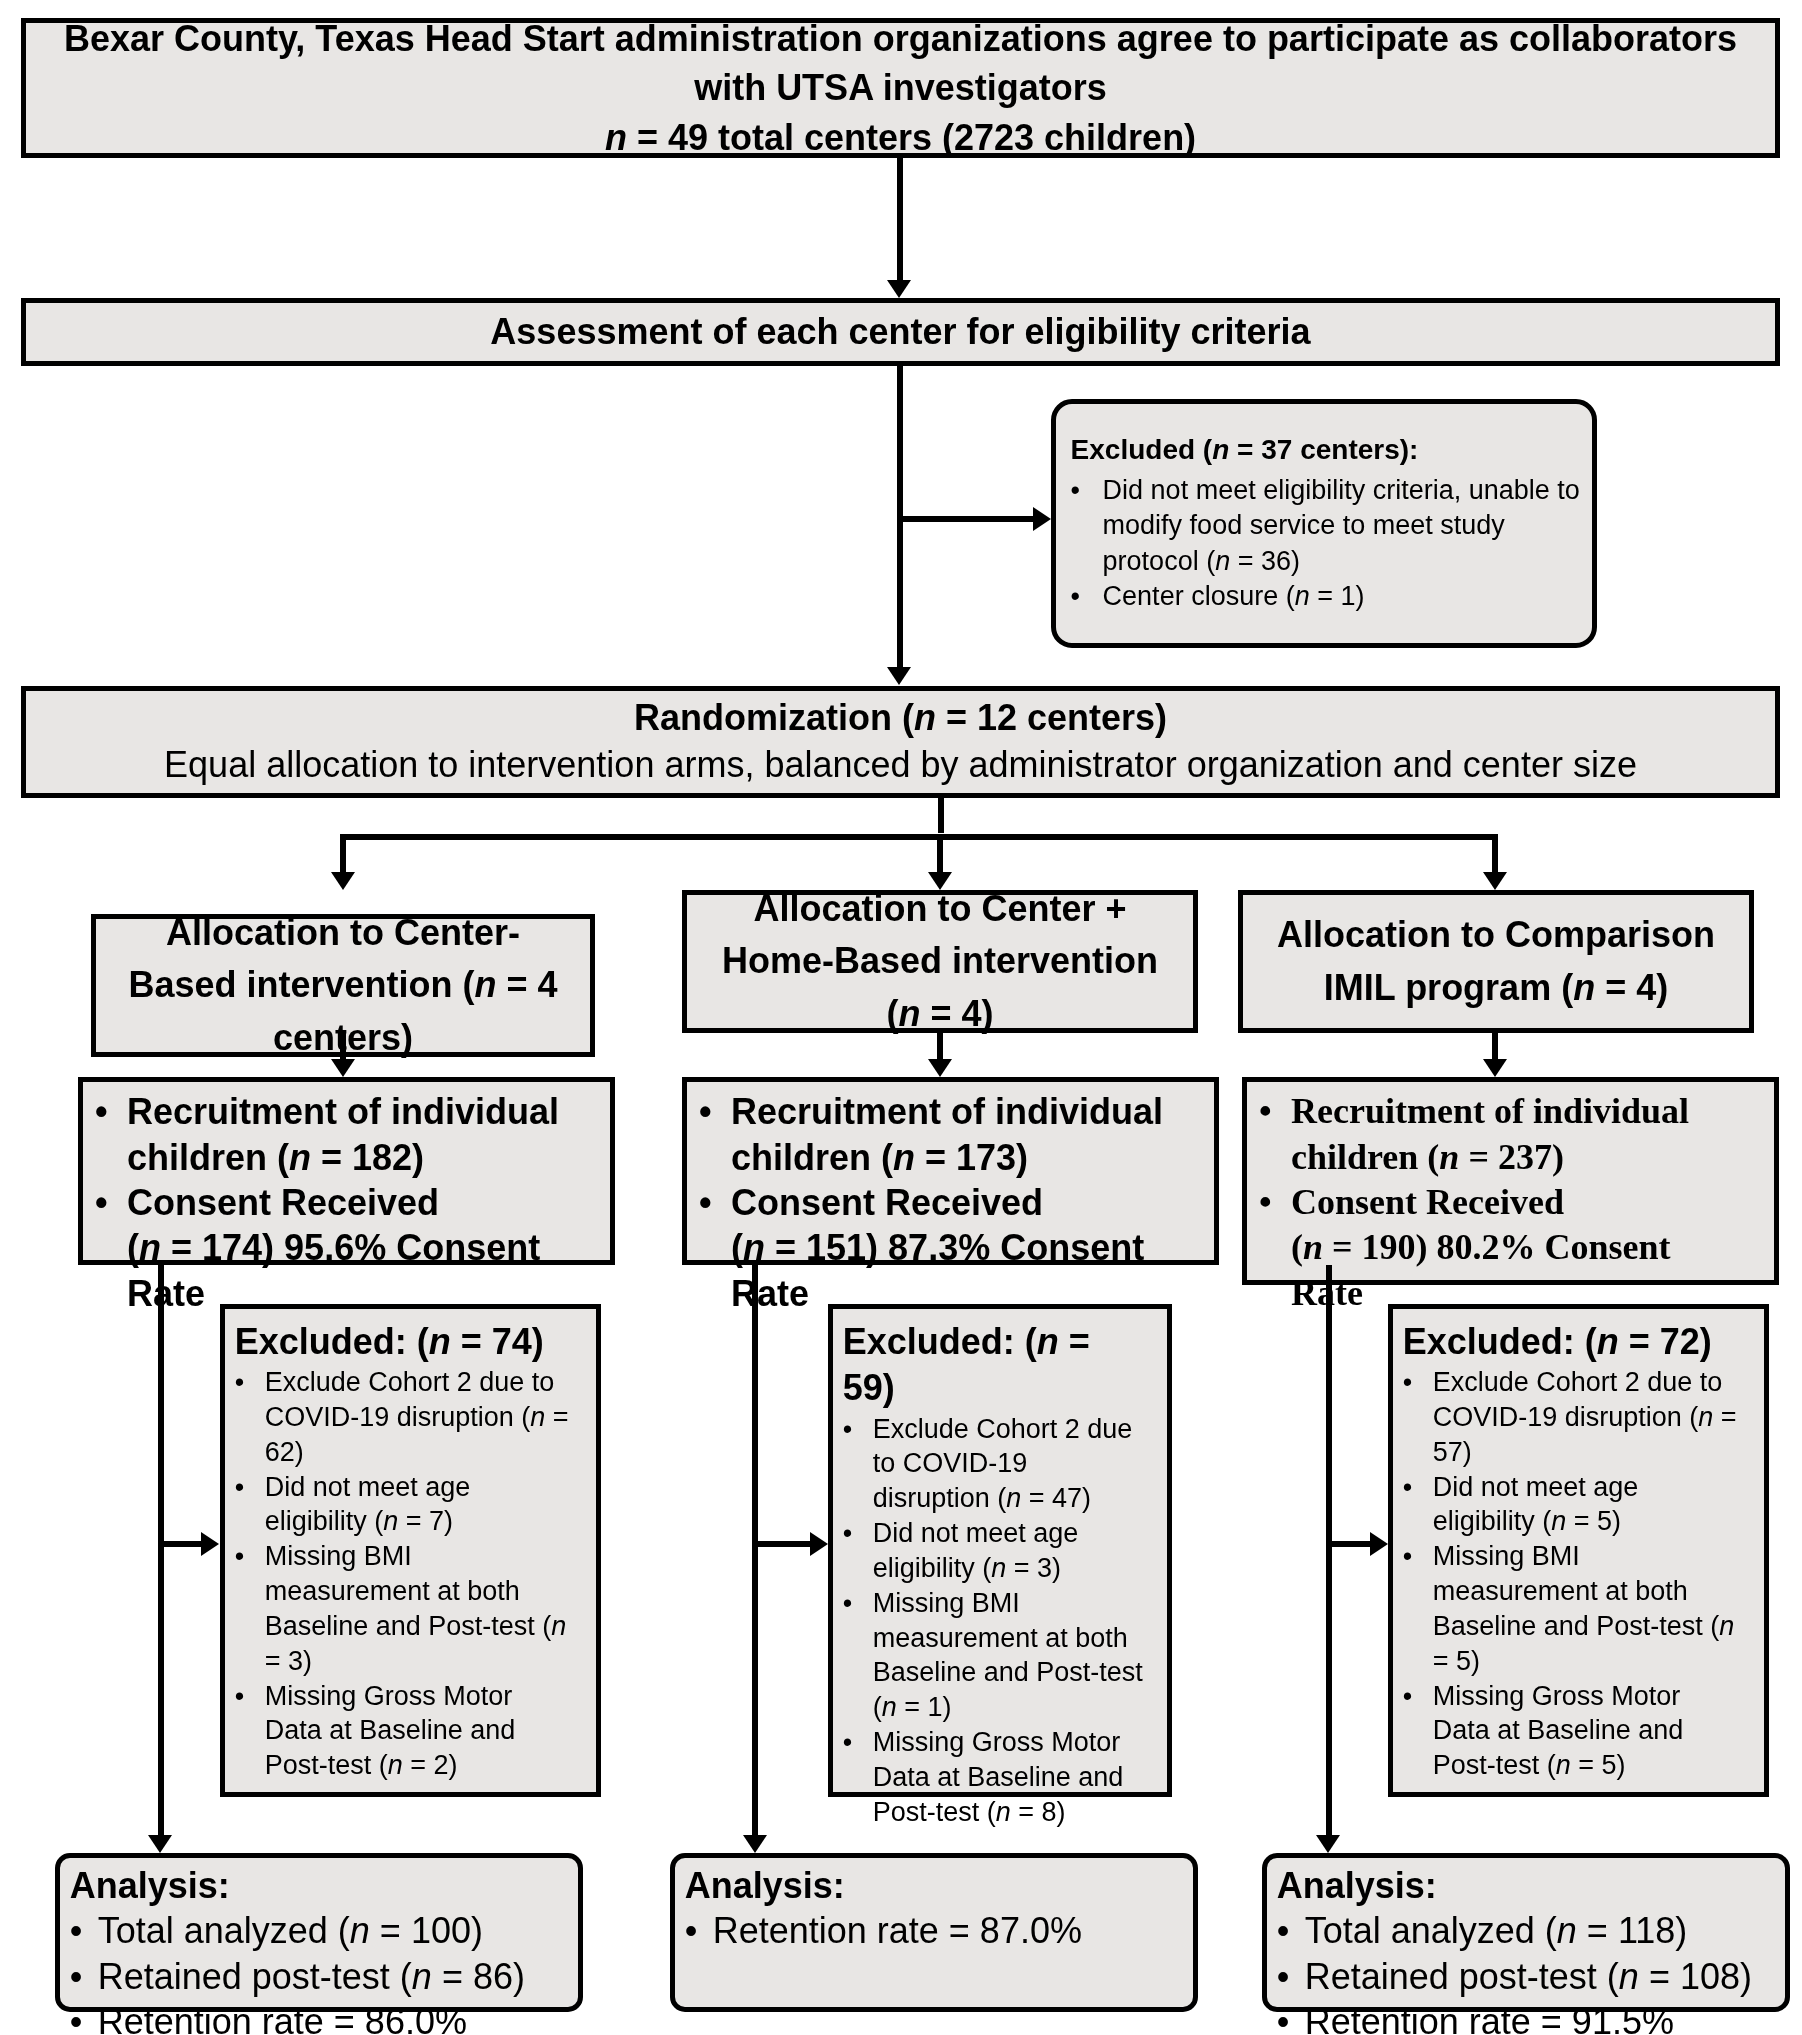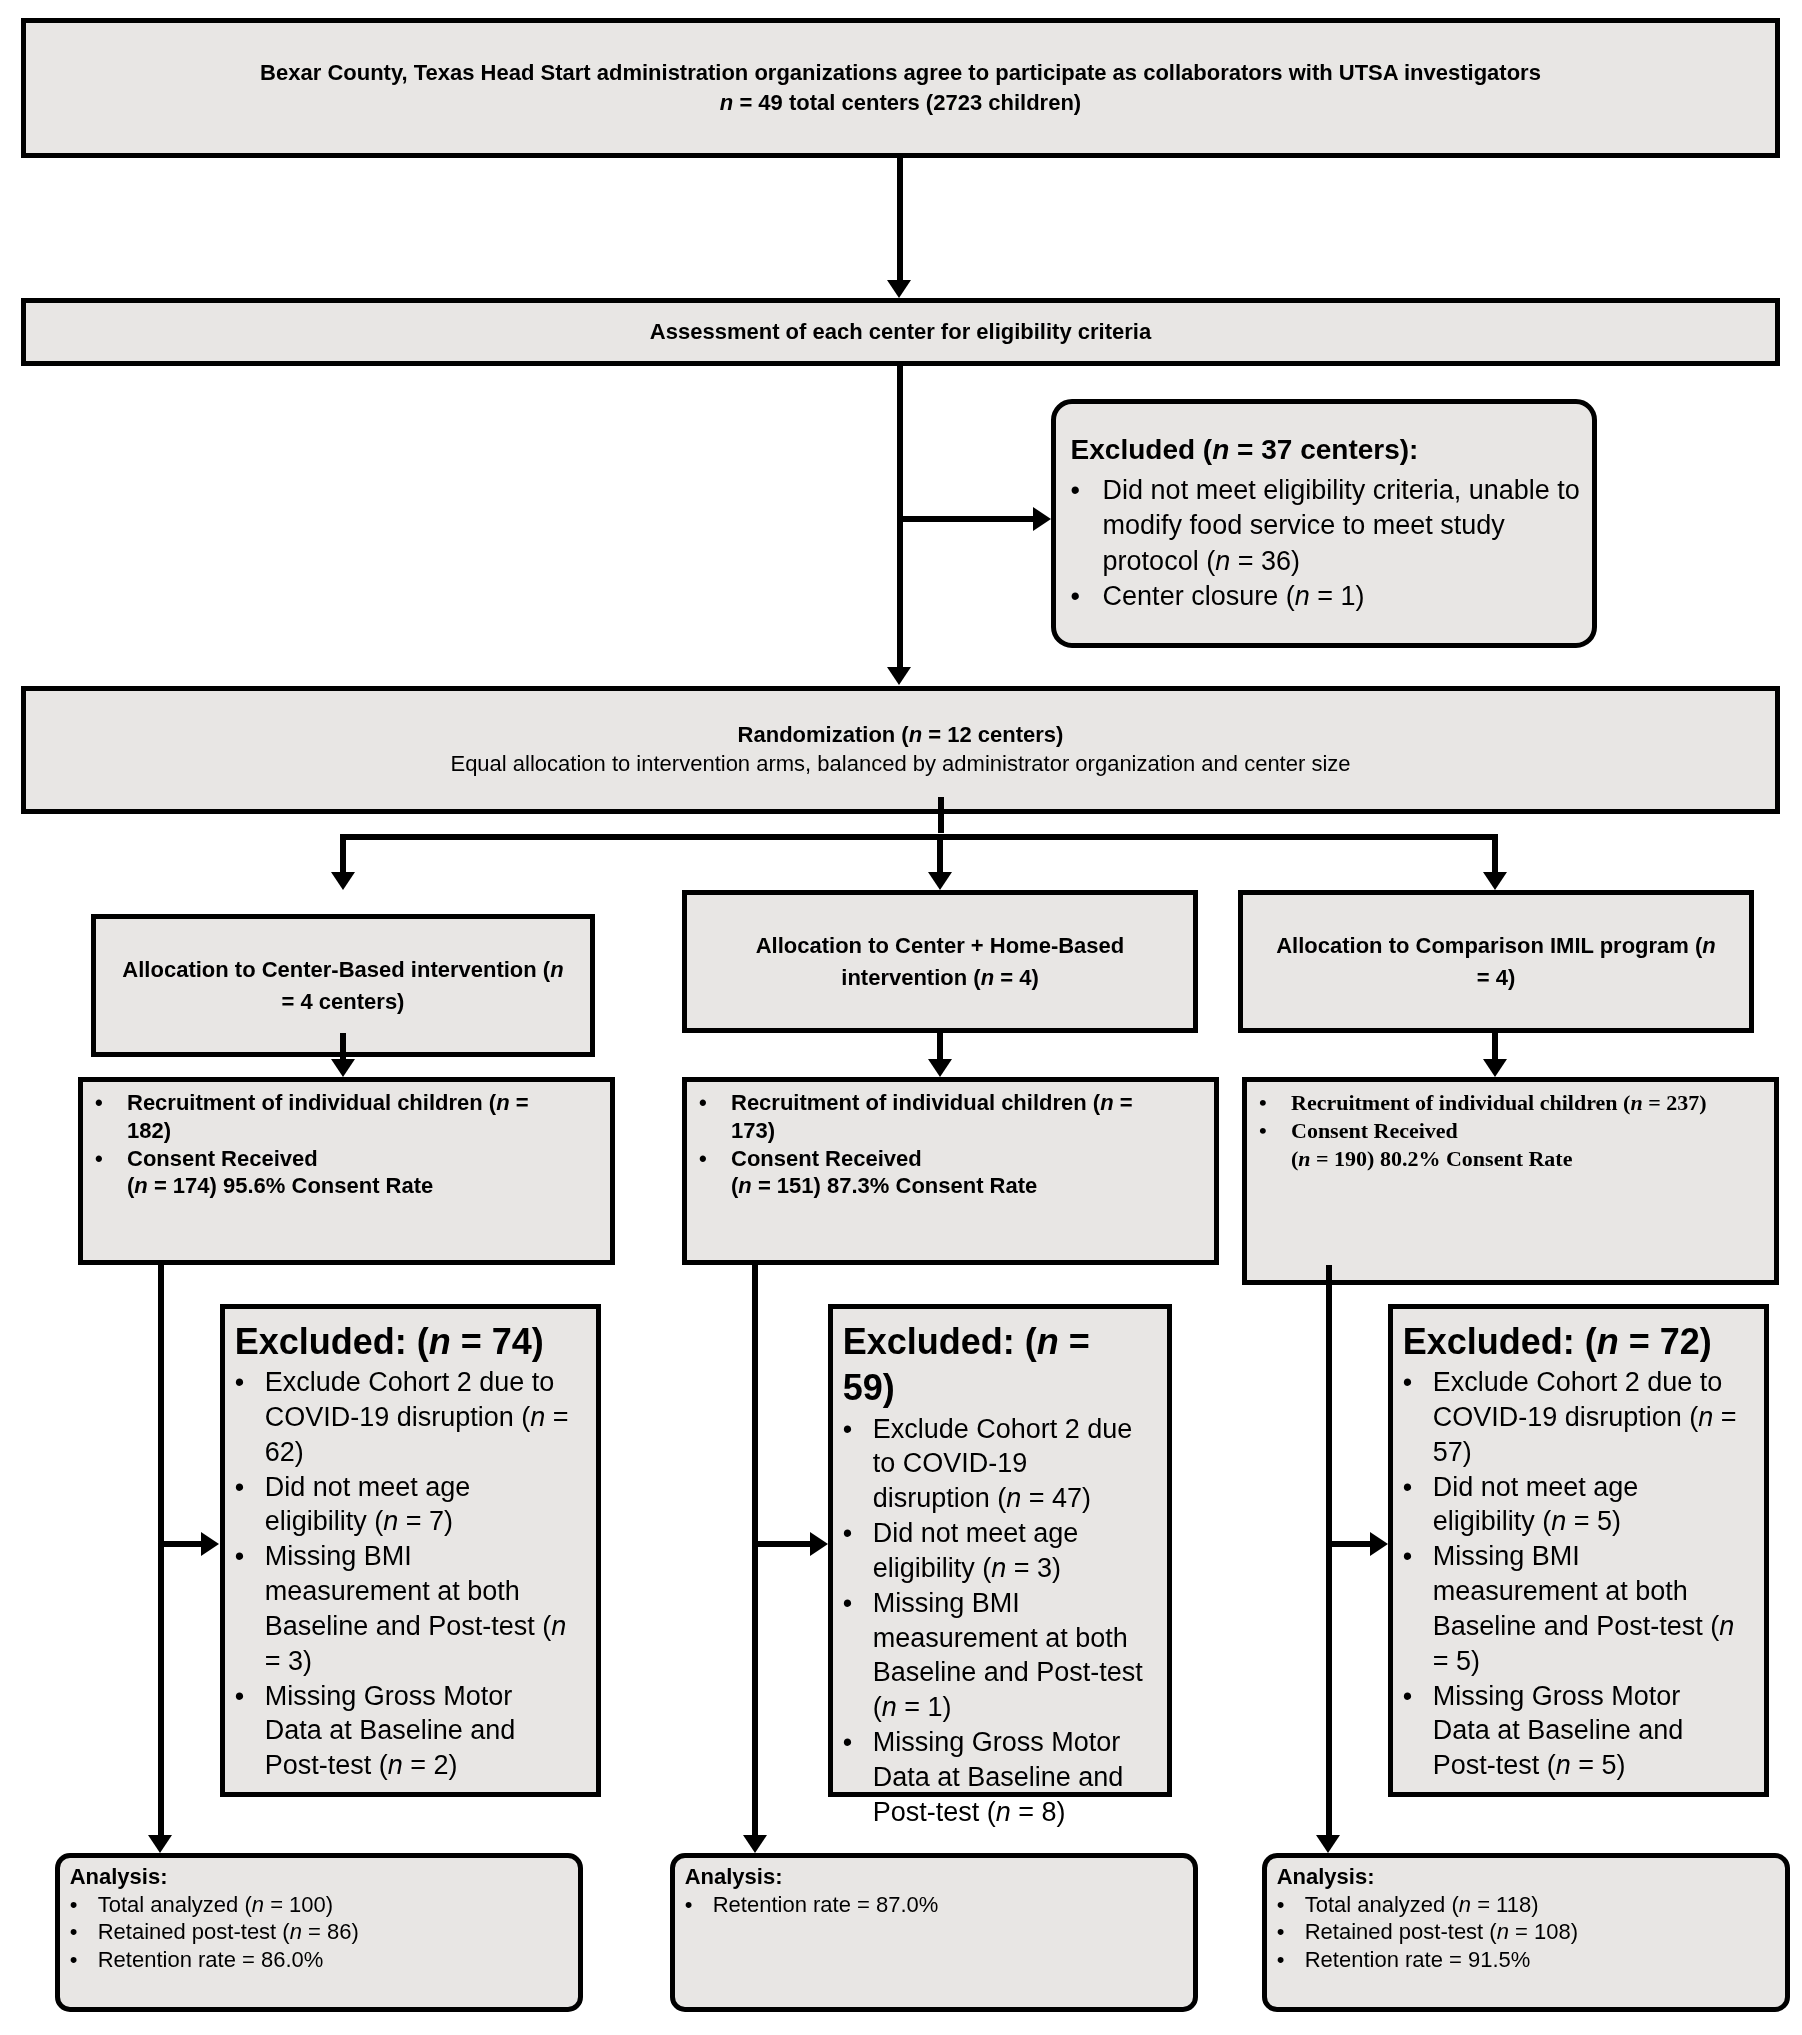--- a/index.html
+++ b/index.html
@@ -5,21 +5,21 @@
   html,body{margin:0;padding:0;background:var(--background,#fff);}
   .canvas{
     position:relative;width:1802px;height:2035px;
     background:var(--background,#fff);
     font-family:"Liberation Sans",sans-serif;color:#000;
   }
   .box{
     position:absolute;box-sizing:border-box;
     background:var(--box-fill,#e8e6e4);
     border:5.5px solid var(--box-border,#000);
-    font-size:22px;line-height:1.32;
+    font-size:36px;line-height:1.32;
   }
   .center{display:flex;flex-direction:column;justify-content:center;align-items:center;text-align:center;}
   .bold{font-weight:bold;}
   .vline,.hline{position:absolute;background:var(--line,#000);}
   .head-d{position:absolute;width:0;height:0;border-left:12px solid transparent;border-right:12px solid transparent;border-top:18px solid var(--line,#000);}
   .head-r{position:absolute;width:0;height:0;border-top:12px solid transparent;border-bottom:12px solid transparent;border-left:18px solid var(--line,#000);}
   .li{display:flex;}
   .li::before{content:"\2022";flex:0 0 32px;}
   .ul-tight .li::before{flex:0 0 28px;}
   
@@ -61,21 +61,21 @@
   <div class="box exclc" style="left:1051px;top:399px;width:546px;height:249px;">
     <div class="ttl">Excluded (<i>n</i> = 37 centers):</div>
     <div class="li">
         <span>Did not meet eligibility criteria, unable to modify food service to meet study protocol (<i>n</i> = 36)</span>
       </div>
     <div class="li">
         <span>Center closure (<i>n</i> = 1)</span>
       </div>
   </div>
 
-  <div class="box center randbox" style="left:21px;top:686px;width:1759px;height:128px;">
+  <div class="box center randbox" style="left:21px;top:686px;width:1759px;height:112px;">
     <div class="bold">Randomization (<i>n</i> = 12 centers)</div>
     <div>Equal allocation to intervention arms, balanced by administrator organization and center size</div>
   </div>
 
   <div class="vline" style="left:938px;top:797px;width:5.5px;height:36px;"></div>
   <div class="hline" style="left:340px;top:834px;width:1158px;height:5.5px;"></div>
   <div class="vline" style="left:340px;top:839px;width:5.5px;height:33px;"></div>
   <div class="head-d" style="left:331px;top:872px;"></div>
   <div class="vline" style="left:937px;top:839px;width:5.5px;height:33px;"></div>
   <div class="head-d" style="left:928px;top:872px;"></div>

